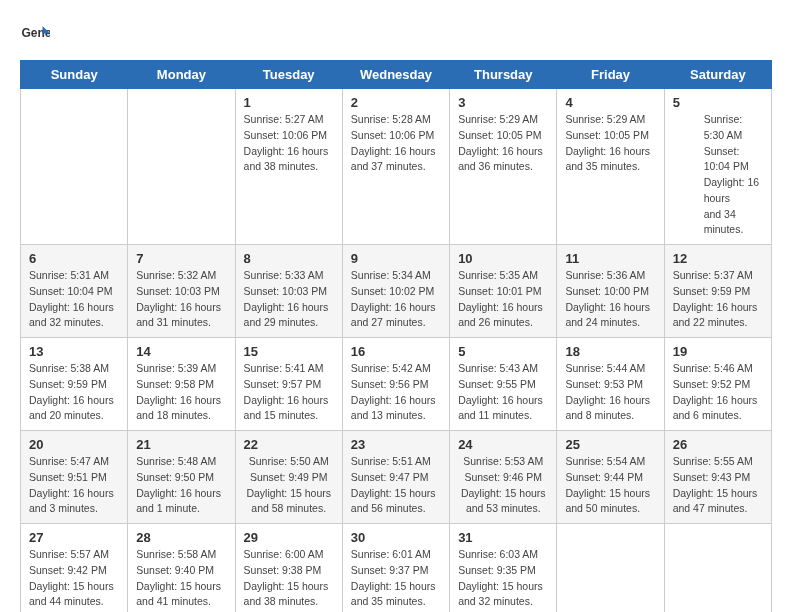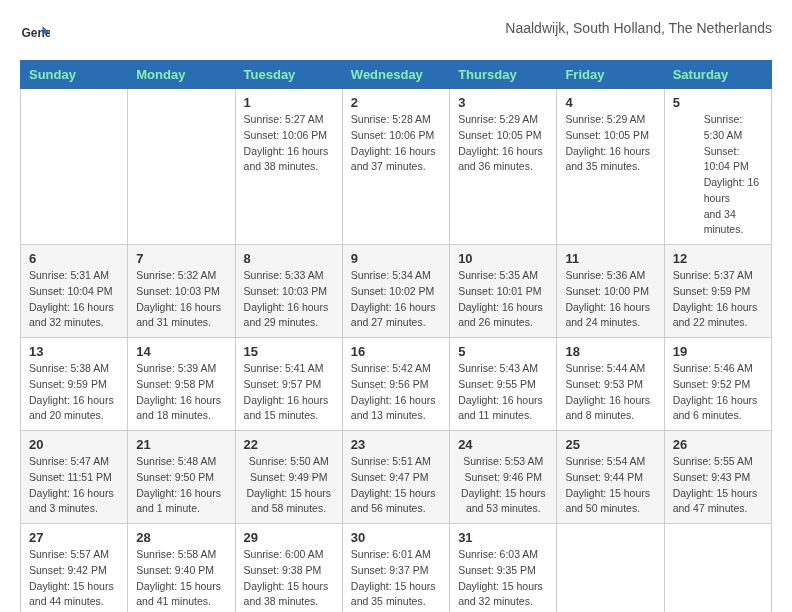--- a/index.html
+++ b/index.html
@@ -37,22 +37,22 @@
       font-size: 14px;
       color: #555;
     }
     .calendar {
       width: 100%;
       border-collapse: collapse;
       border: 1px solid #ccc;
     }
     .calendar th {
       background-color: #2a6db5;
-      color: #86efac;
-      text-align: left;
+      color: #ffffff;
+      text-align: center;
       padding: 6px 8px;
       font-size: 13px;
       border: 1px solid #2a6db5;
     }
     .calendar td {
       vertical-align: top;
       border: 1px solid #ccc;
       padding: 6px 8px;
       width: calc(100% / 7);
       min-height: 80px;
@@ -89,21 +89,20 @@
 <body>
 
 <div class="header-area">
   <div class="logo">
     <svg class="logo-icon" viewBox="0 0 40 40">
       <text x="2" y="22" font-size="16" font-weight="bold" fill="#333">General</text>
       <polygon points="30,8 40,18 30,18" fill="#2a6db5"></polygon>
     </svg>
   </div>
   <div class="title-area">
-    <div class="location-title">Naaldwijk, South Holland, The Netherlands</div>
   </div>
 </div>
 
 <table class="calendar">
   <thead>
     <tr>
       <th>Sunday</th>
       <th>Monday</th>
       <th>Tuesday</th>
       <th>Wednesday</th>
@@ -251,21 +250,21 @@
           <div class="day-info" style="white-space: pre-line;">Sunrise: 5:46 AM
 Sunset: 9:52 PM
 Daylight: 16 hours
 and 6 minutes.</div>
         </td>
       </tr>
       <tr>
         <td>
           <span class="day-number">20</span>
           <div class="day-info" style="white-space: pre-line;">Sunrise: 5:47 AM
-Sunset: 11:51 PM
+Sunset: 9:51 PM
 Daylight: 16 hours
 and 3 minutes.</div>
         </td>
         <td>
           <span class="day-number">21</span>
           <div class="day-info" style="white-space: pre-line;">Sunrise: 5:48 AM
 Sunset: 9:50 PM
 Daylight: 16 hours
 and 1 minute.</div>
         </td>

